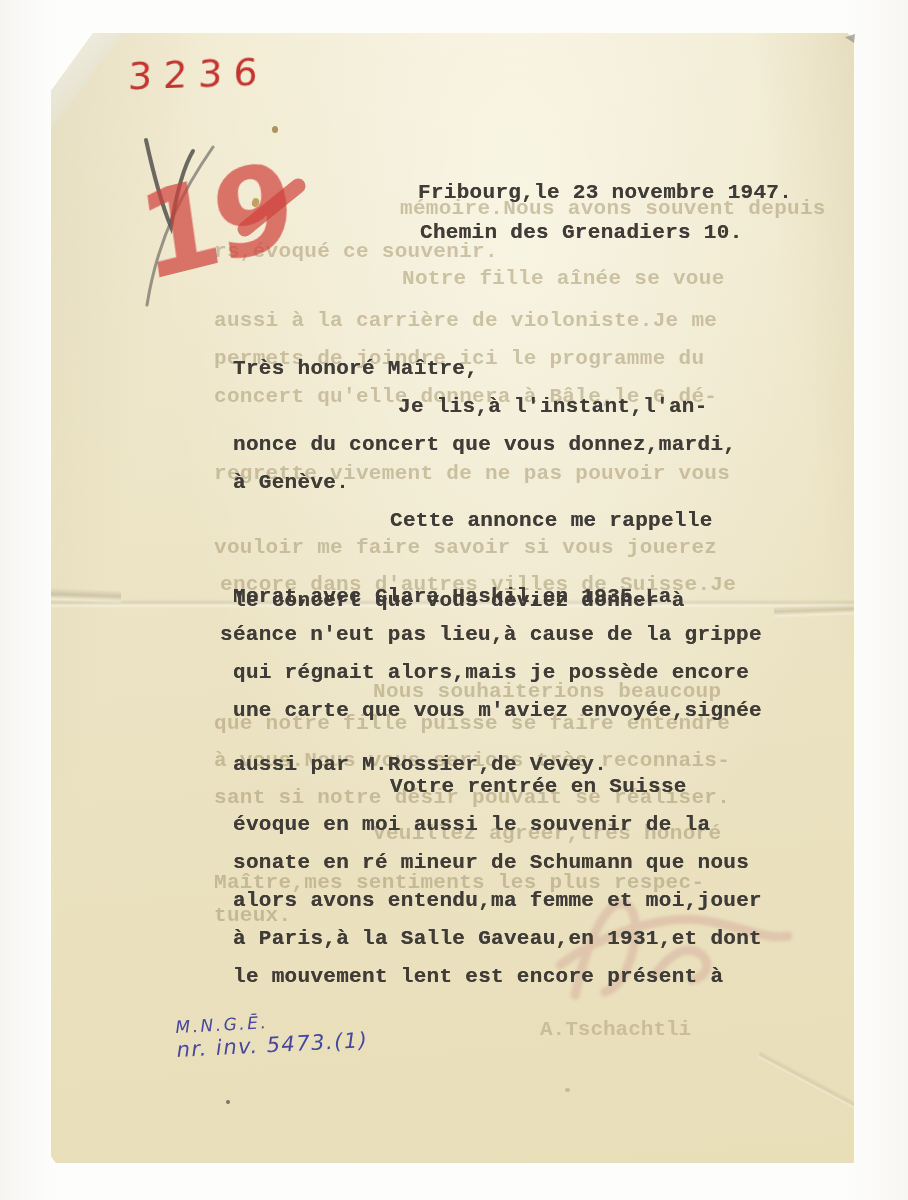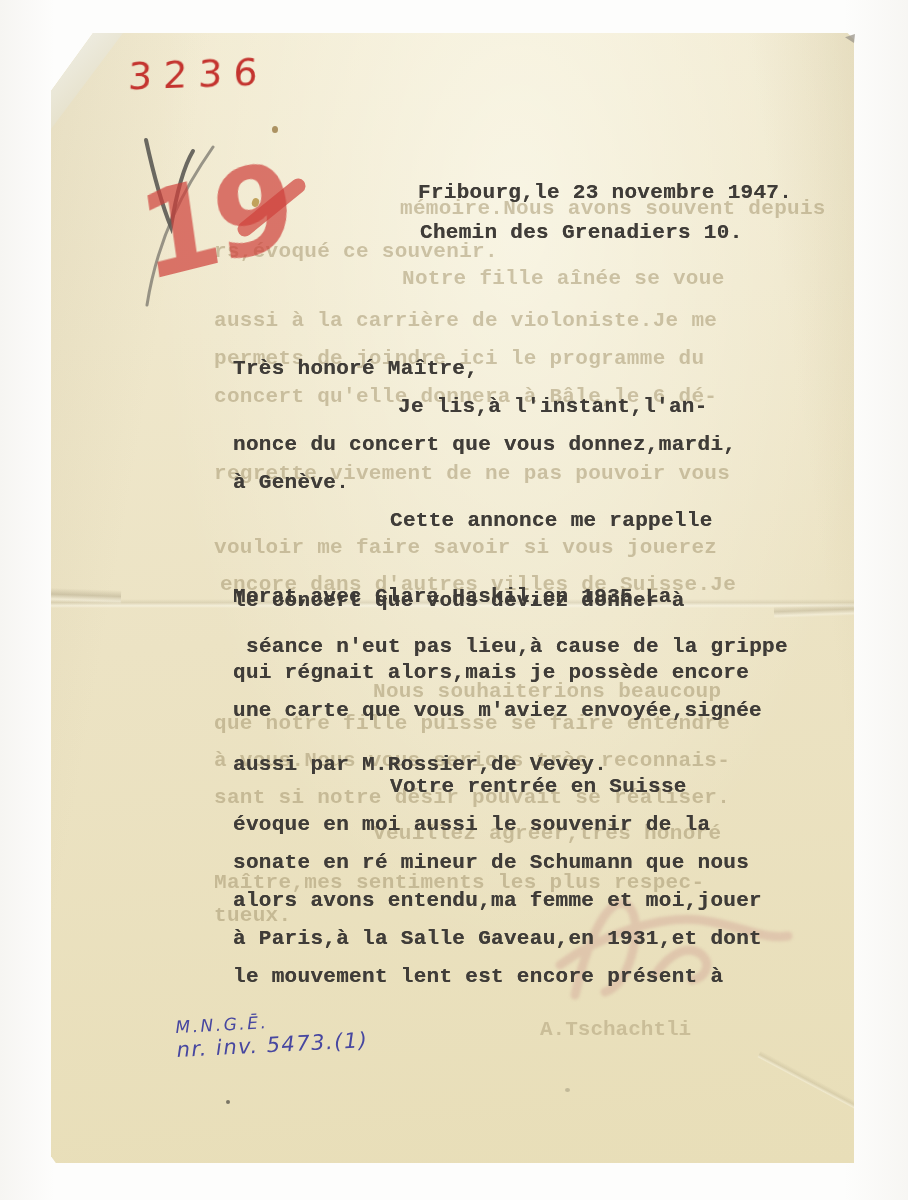--- a/index.html
+++ b/index.html
@@ -137,21 +137,21 @@
   <div class="typed-layer" id="typed-layer">
       <div class="typed-line" style="left: 418px; top: 182px;">Fribourg,le 23 novembre 1947.</div>
       <div class="typed-line" style="left: 420px; top: 222px;">Chemin des Grenadiers 10.</div>
       <div class="typed-line" style="left: 233px; top: 358px;">Très honoré Maître,</div>
       <div class="typed-line" style="left: 398px; top: 396px;">Je lis,à l'instant,l'an-</div>
       <div class="typed-line" style="left: 233px; top: 434px; text-align: center;">nonce du concert que vous donnez,mardi,</div>
       <div class="typed-line" style="left: 233px; top: 472px;">à Genève.</div>
       <div class="typed-line" style="left: 390px; top: 510px;">Cette annonce me rappelle</div>
       <div class="typed-line" style="left: 233px; top: 548px; margin-top: 42px;">le concert que vous deviez donner à</div>
       <div class="typed-line" style="left: 233px; top: 586px;">Morat,avec Clara Haskil,en 1935.La</div>
-      <div class="typed-line" style="left: 246px; top: 624px; margin-top: 12px;">séance n'eut pas lieu,à cause de la grippe</div>
+      <div class="typed-line" style="left: 220px; top: 624px;">séance n'eut pas lieu,à cause de la grippe</div>
       <div class="typed-line" style="left: 233px; top: 662px;">qui régnait alors,mais je possède encore</div>
       <div class="typed-line" style="left: 233px; top: 700px;">une carte que vous m'aviez envoyée,signée</div>
       <div class="typed-line" style="left: 233px; top: 738px; margin-top: 16px;">aussi par M.Rossier,de Vevey.</div>
       <div class="typed-line" style="left: 390px; top: 776px;">Votre rentrée en Suisse</div>
       <div class="typed-line" style="left: 233px; top: 814px;">évoque en moi aussi le souvenir de la</div>
       <div class="typed-line" style="left: 233px; top: 852px;">sonate en ré mineur de Schumann que nous</div>
       <div class="typed-line" style="left: 233px; top: 890px;">alors avons entendu,ma femme et moi,jouer</div>
       <div class="typed-line" style="left: 233px; top: 928px;">à Paris,à la Salle Gaveau,en 1931,et dont</div>
       <div class="typed-line" style="left: 233px; top: 966px;">le mouvement lent est encore présent à</div>
     </div>

